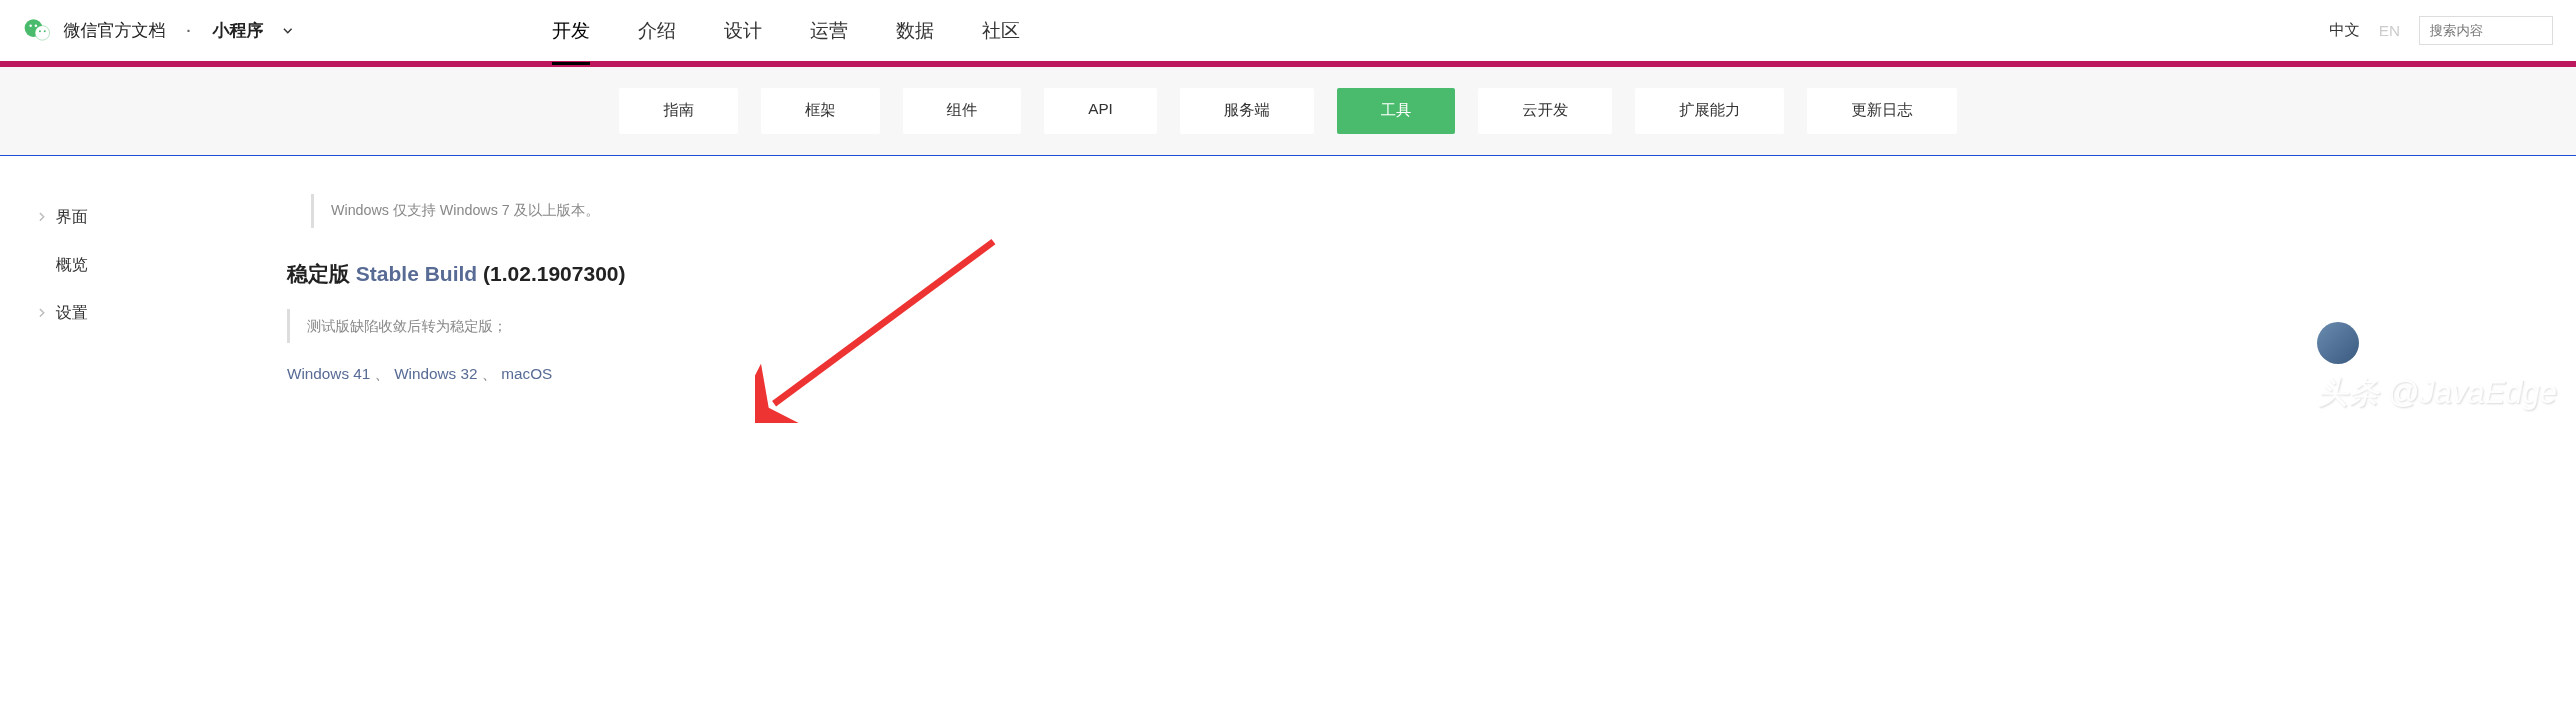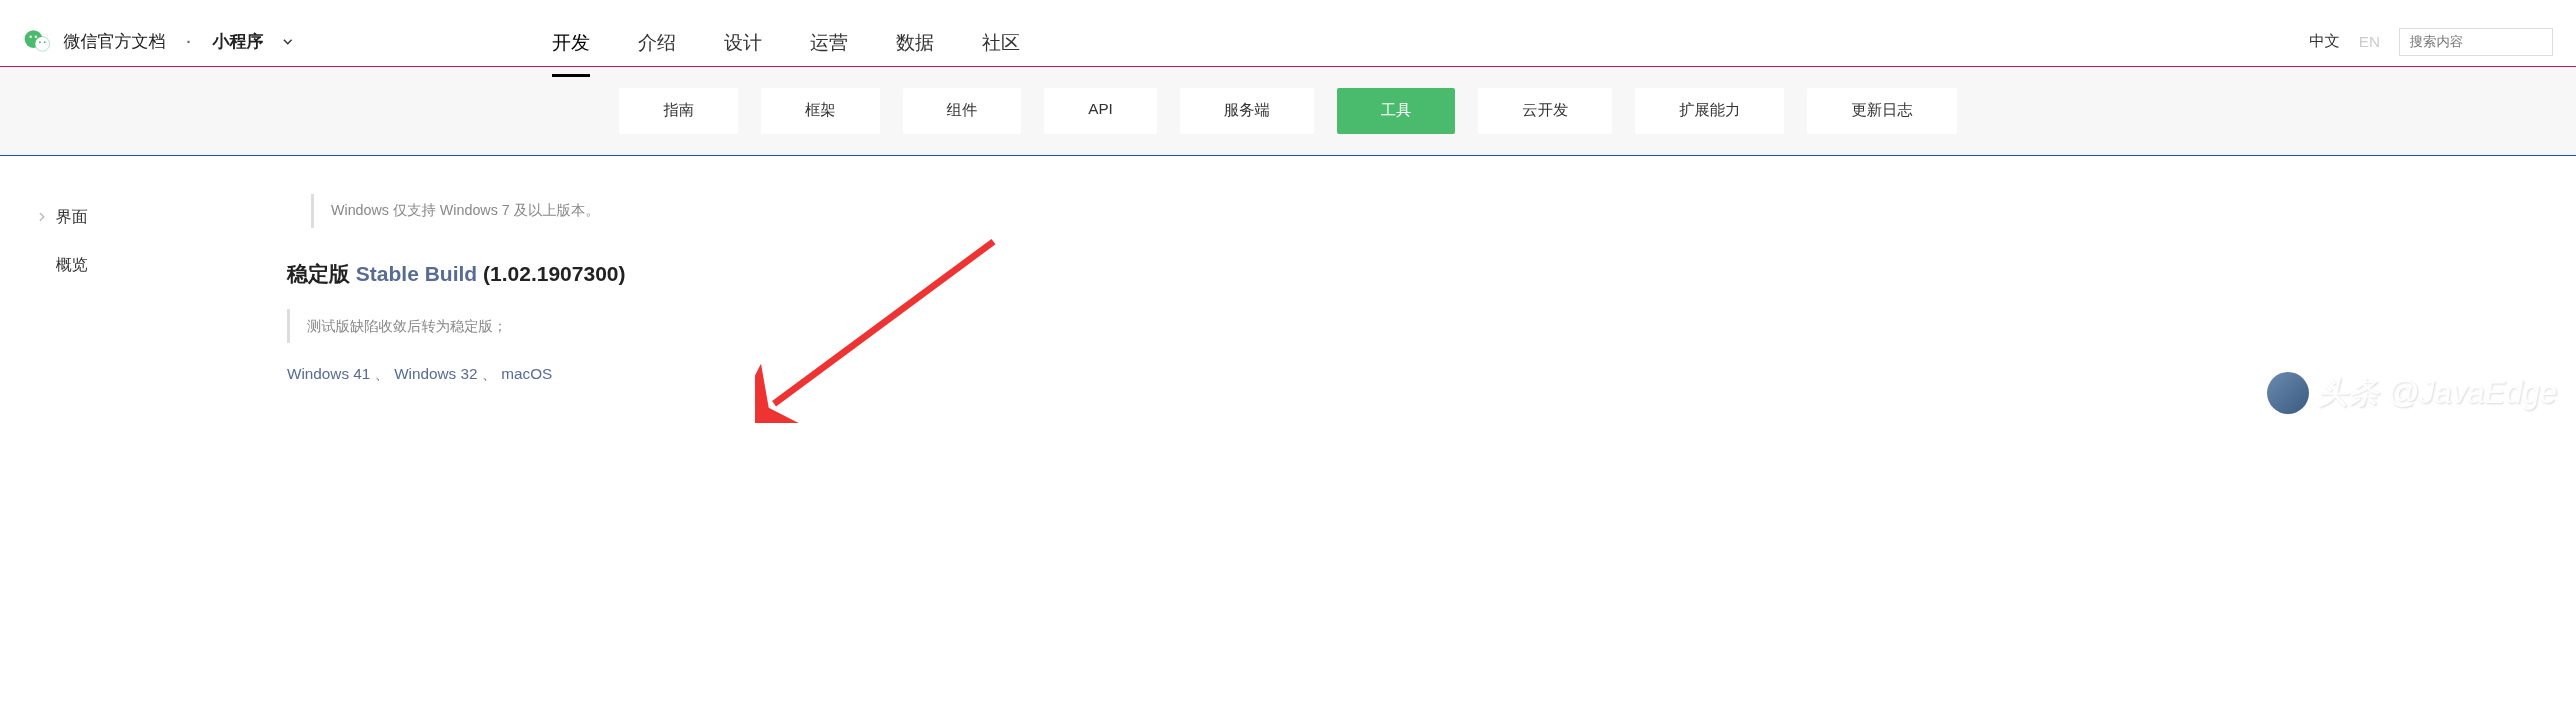--- a/index.html
+++ b/index.html
@@ -8,23 +8,23 @@
       box-sizing: border-box;
     }
     body {
       font-family: -apple-system, BlinkMacSystemFont, "Segoe UI", "PingFang SC", "Microsoft YaHei", sans-serif;
       background: #fff;
       color: #333;
       font-size: 14.3px;
     }
     .header {
       display: flex;
-      align-items: flex-end;
+      align-items: center;
       padding: 10px 23px;
-      border-bottom: 1px solid #be185d;
+      border-bottom: 6px solid #be185d;
       height: 67px;
       background: #fff;
     }
     .logo-section {
       display: flex;
       align-items: center;
       gap: 11.5px;
     }
     .wechat-logo {
       width: 29px;
@@ -88,21 +88,21 @@
     .lang-item.active {
       color: #333;
     }
     .lang-item.inactive {
       color: #ccc;
     }
     .search-box {
       border: 1px solid #ddd;
       padding: 5.7px 9.6px;
       font-size: 13.4px;
-      width: 154px;
+      width: 134px;
       color: #888;
       background: #fff;
     }
     .sub-nav {
       display: flex;
       gap: 23px;
       padding: 21px 0;
       justify-content: center;
       background: #f7f7f7;
       border-bottom: 1px solid #1d4ed8;
@@ -193,20 +193,21 @@
       bottom: 9.6px;
       right: 19px;
       font-size: 31px;
       color: rgba(255,255,255,0.95);
       font-style: italic;
       font-weight: 500;
       display: flex;
       gap: 7.6px;
       text-shadow: 0 0 5.7px #fff, 1px 1px 1.9px rgba(0,0,0,0.2);
       pointer-events: none;
+      flex-direction: column;
     }
     .watermark-avatar {
       width: 42px;
       height: 42px;
       border-radius: 50%;
       background: linear-gradient(135deg, #6a8caf, #3a5a7f);
       display: inline-block;
     }
   </style>
 </head>
@@ -267,20 +268,28 @@
         <svg width="9.6" height="9.6" viewBox="0 0 10 10">
             <path d="M3 1l4 4-4 4" fill="none" stroke="#bbb" stroke-width="1.5"></path>
           </svg>
       </span>
       <span>界面</span>
     </div>
     <div class="sidebar-item">
       <span class="chevron-spacer"></span>
       <span>概览</span>
     </div>
+    <div class="sidebar-item">
+      <span class="chevron">
+        <svg width="9.6" height="9.6" viewBox="0 0 10 10">
+            <path d="M3 1l4 4-4 4" fill="none" stroke="#bbb" stroke-width="1.5"></path>
+          </svg>
+      </span>
+      <span>设置</span>
+    </div>
   </aside>
 
   <main class="main-content">
     <div class="notice-box">Windows 仅支持 Windows 7 及以上版本。</div>
 
     <h2 class="version-heading">
       <span>稳定版</span>
       <span class="blue">Stable Build</span>
       <span>(1.02.1907300)</span>
     </h2>

